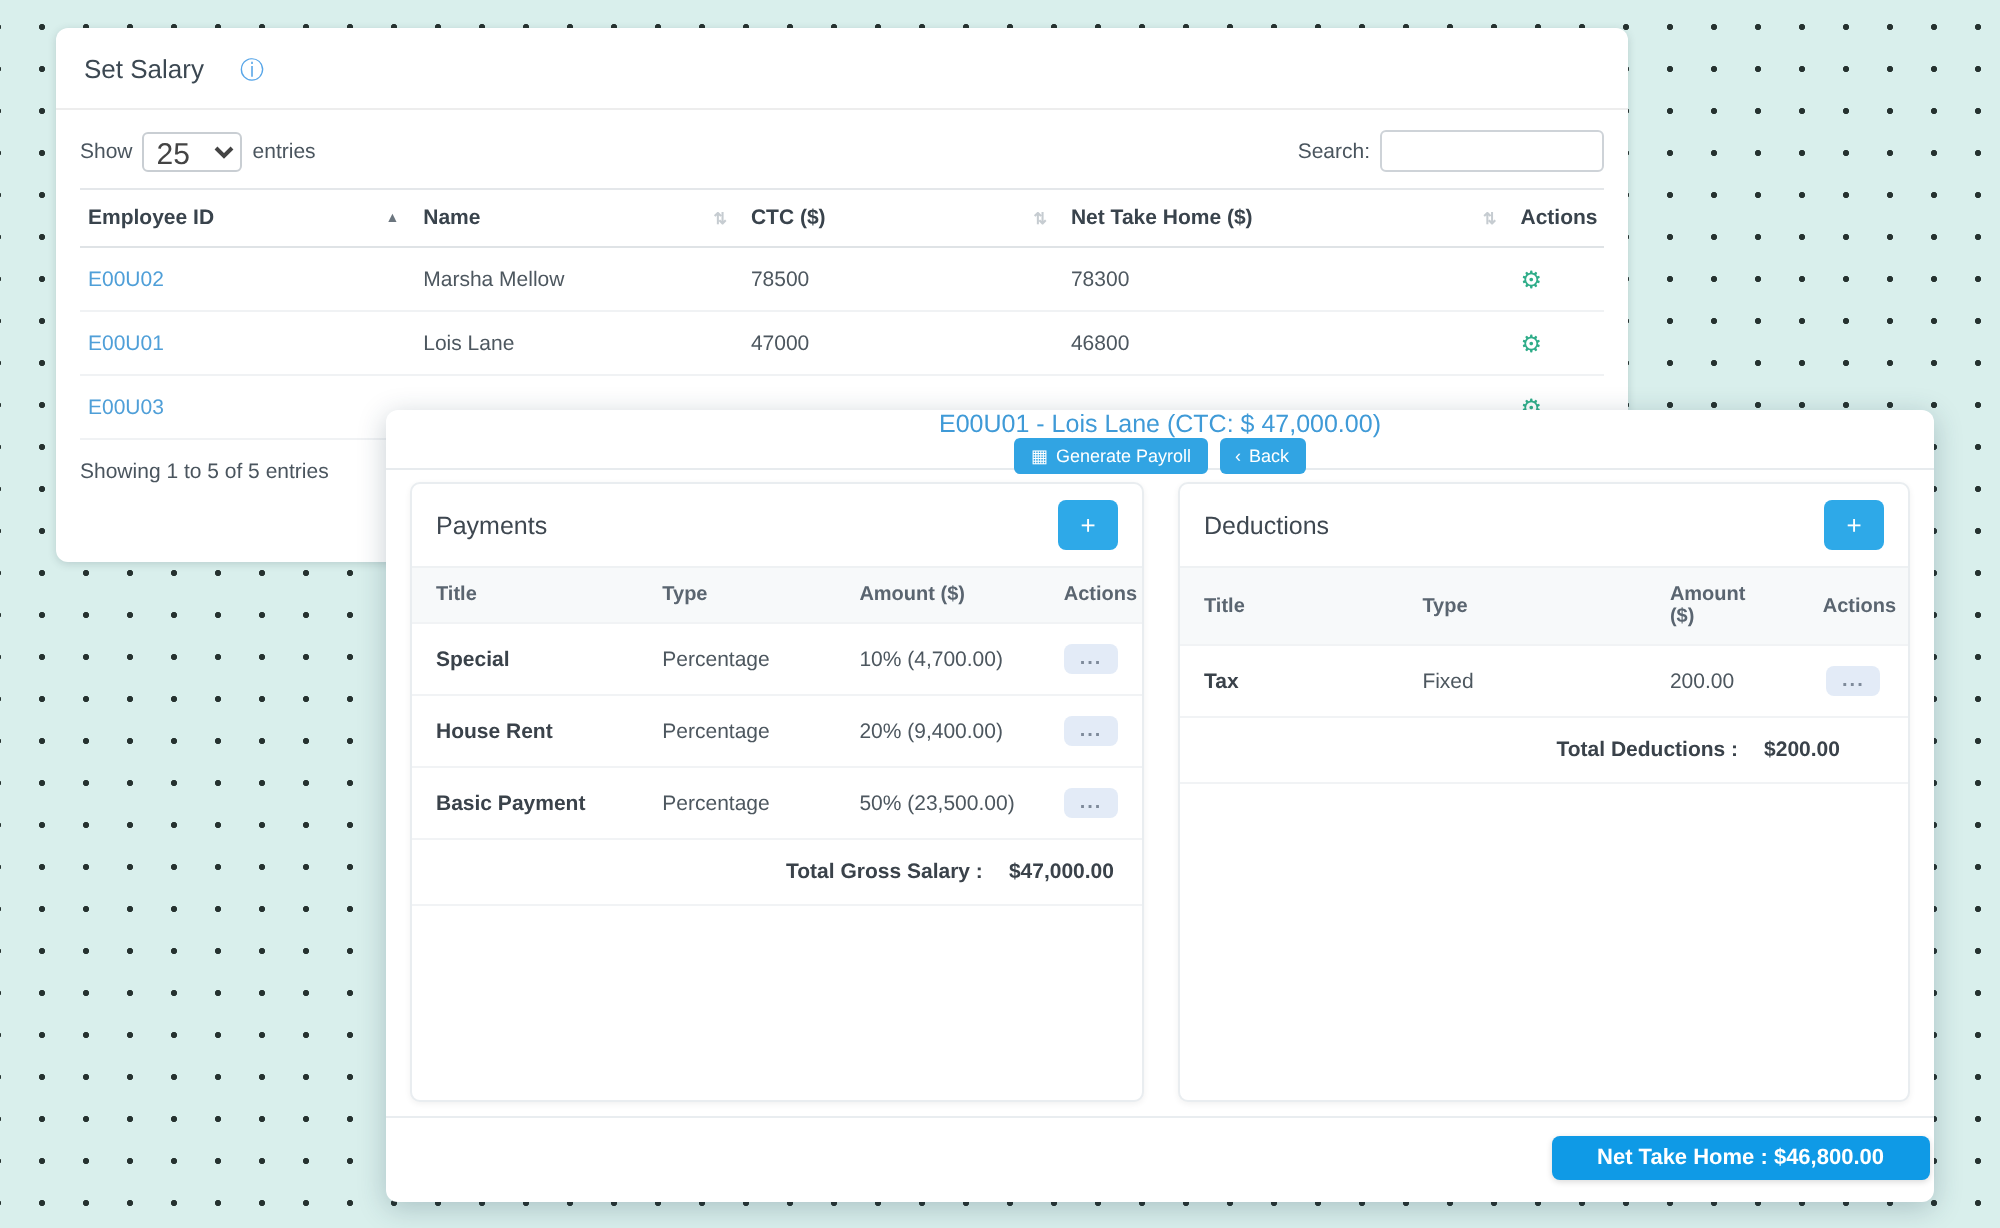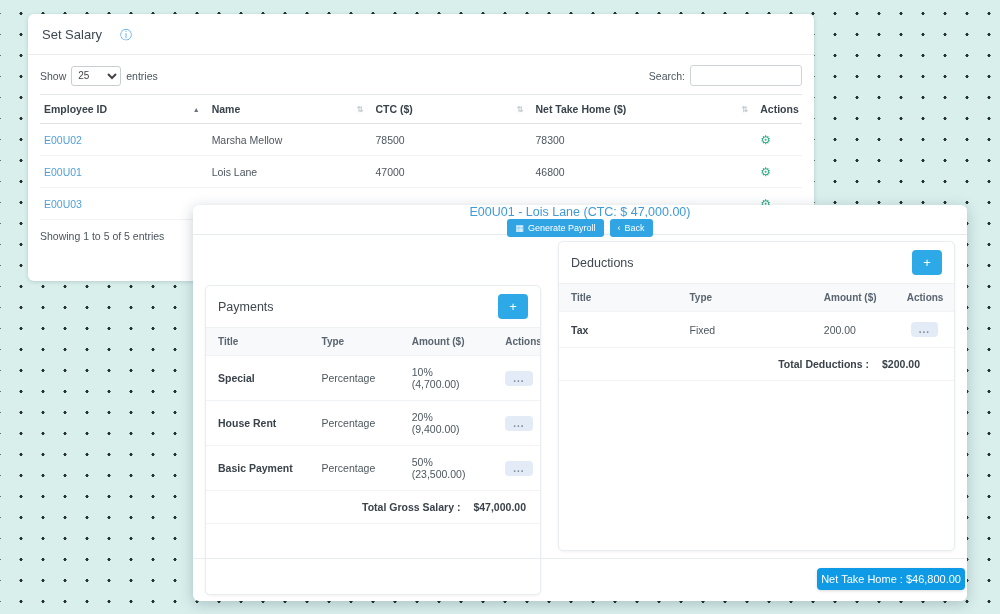--- a/index.html
+++ b/index.html
@@ -19,21 +19,21 @@
     position: absolute; left: 28px; top: 14px; width: 786px; height: 267px;
     background: #fff; border-radius: 6px; box-shadow: 0 1px 4px rgba(40,60,70,.18);
     overflow: hidden;
   }
   .card-title-row { display: flex; align-items: center; gap: 18px; padding: 13px 14px 12px; border-bottom: 1px solid #ededed; }
   .card-title { font-size: 13px; color: #3c4852; }
   .info-icon { color: #58a6e8; font-size: 12px; cursor: pointer; line-height: 1; }
 
   .controls-row { display: flex; justify-content: space-between; align-items: center; padding: 10px 12px 8px; font-size: 10.5px; color: #4a555e; gap: 23px; }
   .show-entries { display: flex; align-items: center; gap: 5px; }
-  .show-entries select { font-size: 10px; border: 1px solid #c9ced3; border-radius: 3px; padding: 1px 2px; color: #444; background: #fff; height: 20px; width: 50px; font-family: inherit; }
+  .show-entries select { font-size: 15px; border: 1px solid #c9ced3; border-radius: 3px; padding: 1px 2px; color: #444; background: #fff; height: 20px; width: 50px; font-family: inherit; }
   .search-box { display: flex; align-items: center; gap: 5px; }
   .search-box input { width: 112px; height: 21px; border: 1px solid #ced3d8; border-radius: 3px; padding: 0 5px; font-size: 10.5px; font-family: inherit; }
 
   table.salary-table { width: calc(100% - 24px); margin: 0 12px; border-collapse: collapse; table-layout: fixed; }
   .salary-table th { font-size: 10.5px; font-weight: bold; color: #39434c; text-align: left; padding: 8px 4px; border-top: 1px solid #e4e7ea; border-bottom: 1px solid #dfe3e6; cursor: pointer; }
   .th-inner { display: flex; justify-content: space-between; align-items: center; }
   .sort-asc { font-size: 7px; color: #6b757e; margin-right: 4px; }
   .sort-both { font-size: 8px; color: #c6ccd1; margin-right: 4px; }
   .salary-table td { font-size: 10.5px; color: #4d575f; padding: 0 4px; height: 32px; border-bottom: 1px solid #f0f2f4; }
   .salary-table a { color: #4f9fd8; text-decoration: none; cursor: pointer; }
@@ -45,39 +45,39 @@
     position: absolute; left: 193px; top: 205px; width: 774px; height: 396px;
     background: #fff; border-radius: 6px; box-shadow: 0 3px 14px rgba(30,60,80,.25);
   }
   .detail-header { display: flex; justify-content: space-between; align-items: center; padding: 0 10px; height: 30px; border-bottom: 1px solid #e7ebee; flex-direction: column; }
   .detail-title { font-size: 12.5px; color: #3f9ad7; }
   .header-buttons { display: flex; gap: 6px; }
   .btn-blue { display: inline-flex; align-items: center; gap: 4px; background: #31a4e3; color: #fff; border: none; border-radius: 3px; font-size: 9px; padding: 4px 8px; cursor: pointer; font-family: inherit; }
 
   .detail-body { display: flex; gap: 17px; padding: 6px 12px; }
   .inner-card { background: #fff; border: 1px solid #e9edf0; border-radius: 5px; box-shadow: 0 1px 3px rgba(0,0,0,.06); height: 310px; overflow: hidden; }
-  .inner-card.payments { width: 336px; margin-top: 44px; }
+  .inner-card.payments { width: 367px; }
   .inner-card.deductions { flex: 1; }
   .inner-header { display: flex; justify-content: space-between; align-items: center; padding: 8px 12px; border-bottom: 1px solid #eef1f3; }
   .inner-title { font-size: 12.5px; color: #3e4750; }
   .add-btn { width: 30px; height: 25px; background: #2ea9e8; color: #fff; border: none; border-radius: 4px; font-size: 13px; cursor: pointer; display: flex; align-items: center; justify-content: center; font-family: inherit; }
 
   .inner-table { width: 100%; border-collapse: collapse; table-layout: fixed; }
   .inner-table th { background: #f7f9fa; font-size: 10px; font-weight: bold; color: #5a6570; text-align: left; padding: 8px 12px; }
   .inner-table td { font-size: 10.5px; color: #4d575f; padding: 10px 12px; border-top: 1px solid #f1f3f5; }
   .inner-table td.row-title { font-weight: bold; color: #3a424a; }
   .inner-table th:last-child, .inner-table td:last-child { text-align: center; }
   .dots-btn { background: #e3ebf7; color: #7e8a9a; border: none; border-radius: 4px; font-size: 10px; padding: 2px 8px; cursor: pointer; letter-spacing: 1px; font-weight: bold; font-family: inherit; }
 
   .total-row { display: flex; justify-content: flex-end; align-items: center; gap: 13px; padding: 10px 12px; border-top: 1px solid #f1f3f5; border-bottom: 1px solid #f1f3f5; font-size: 10.5px; font-weight: bold; color: #3a424a; }
   .payments .total-row { padding-right: 14px; }
   .deductions .total-row { padding-right: 34px; }
 
   .detail-footer { position: absolute; left: 0; right: 0; bottom: 0; height: 43px; border-top: 1px solid #e9edf0; display: flex; justify-content: flex-end; align-items: flex-start; padding: 9px 2px 0 0; }
-  .net-badge { background: #0f9ae6; color: #fff; font-size: 11px; font-weight: normal; padding: 5px 4px; border-radius: 4px; box-shadow: 0 1px 3px rgba(0,0,0,.15); }
+  .net-badge { background: #0f9ae6; color: #fff; font-size: 11px; font-weight: bold; padding: 5px 23px; border-radius: 4px; box-shadow: 0 1px 3px rgba(0,0,0,.15); }
 </style>
 </head>
 <body>
 
 <div class="salary-card">
   <div class="card-title-row">
     <span class="card-title">Set Salary</span>
     <span class="info-icon">ⓘ</span>
   </div>
 

